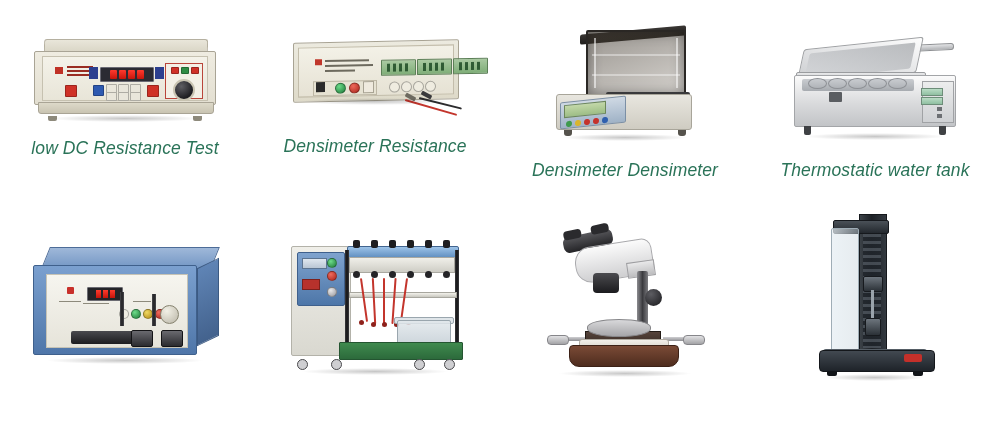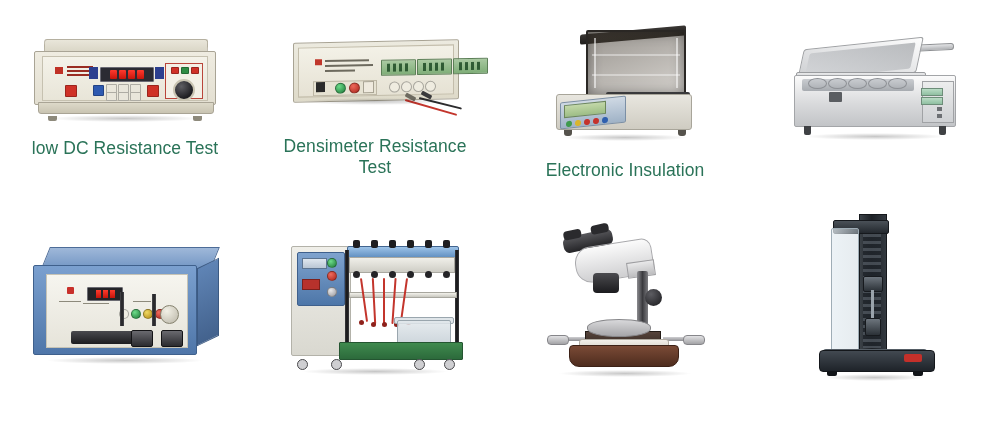--- a/index.html
+++ b/index.html
@@ -22,20 +22,21 @@
     left:0;right:0;
     display:flex;align-items:center;justify-content:center;
   }
   .caption{
     position:absolute;
     left:0;right:0;
     text-align:center;
     color:#28705a;
     line-height:1.22;
     letter-spacing:.1px;
+    font-style:italic;
   }
   .cap-r1{font-size:17.5px;color:#2a7358;}
 
   
   .dev{position:relative;}
   .shadow-soft{
     position:absolute;bottom:-5px;left:8%;width:84%;height:7px;
     background:radial-gradient(ellipse at 50% 50%, rgba(0,0,0,.22), rgba(0,0,0,0) 70%);
   }
 
@@ -461,21 +462,20 @@
         </div>
         <div class="plug" style="left:118px;top:58px;background:#6d6a60;transform:rotate(28deg);"></div>
         <div class="plug" style="left:134px;top:56px;background:#3a3a3c;transform:rotate(28deg);"></div>
         <div class="lead" style="left:118px;top:62px;width:54px;background:#c3352c;transform:rotate(16deg);"></div>
         <div class="lead" style="left:132px;top:60px;width:44px;background:#2c2c2e;transform:rotate(14deg);"></div>
         <div class="shadow-soft" style="bottom:14px;"></div>
       </div>
     </div>
     <div class="caption cap-r1" style="top:136px;">
       <div>Densimeter Resistance</div>
-      <div>Test</div>
     </div>
   </div>
 
   <div class="cell">
     <div class="photo" style="top:20px;height:120px;">
       <div class="dev den">
         <div class="lid"></div>
         <div class="chamber">
           <div class="glassv" style="left:6px;"></div>
           <div class="glassv" style="right:6px;"></div>
@@ -491,21 +491,21 @@
           <b style="background:#d9b52e;"></b>
           <b style="background:#c5322b;"></b>
           <b style="background:#c5322b;"></b>
           <b style="background:#2f5fae;"></b>
         </div>
         <div class="dfoot" style="left:14px;"></div>
         <div class="dfoot" style="right:14px;"></div>
         <div class="shadow-soft"></div>
       </div>
     </div>
-    <div class="caption cap-r1" style="top:160px;">Electronic Insulation</div>
+    <div class="caption cap-r1" style="top:160px;">Densimeter Densimeter</div>
   </div>
 
   <div class="cell">
     <div class="photo" style="top:34px;height:110px;">
       <div class="dev wtk">
         <div class="handle"></div>
         <div class="lid">
             <div class="lidin"></div>
           </div>
         <div class="rim"></div>
@@ -522,20 +522,21 @@
           <div class="cl" style="top:6px;"></div>
           <div class="cl" style="top:15px;"></div>
           <div class="cbt" style="top:25px;"></div>
           <div class="cbt" style="top:32px;"></div>
         </div>
         <div class="leg" style="left:14px;"></div>
         <div class="leg" style="right:14px;"></div>
         <div class="shadow-soft"></div>
       </div>
     </div>
+    <div class="caption cap-r1" style="top:160px;">Thermostatic water tank</div>
   </div>
 
   <div class="cell">
     <div class="photo" style="top:28px;height:126px;">
       <div class="dev elg">
         <div class="boxtop"></div>
         <div class="boxside"></div>
         <div class="frame">
           <div class="face">
             <div class="redbtn"></div>

